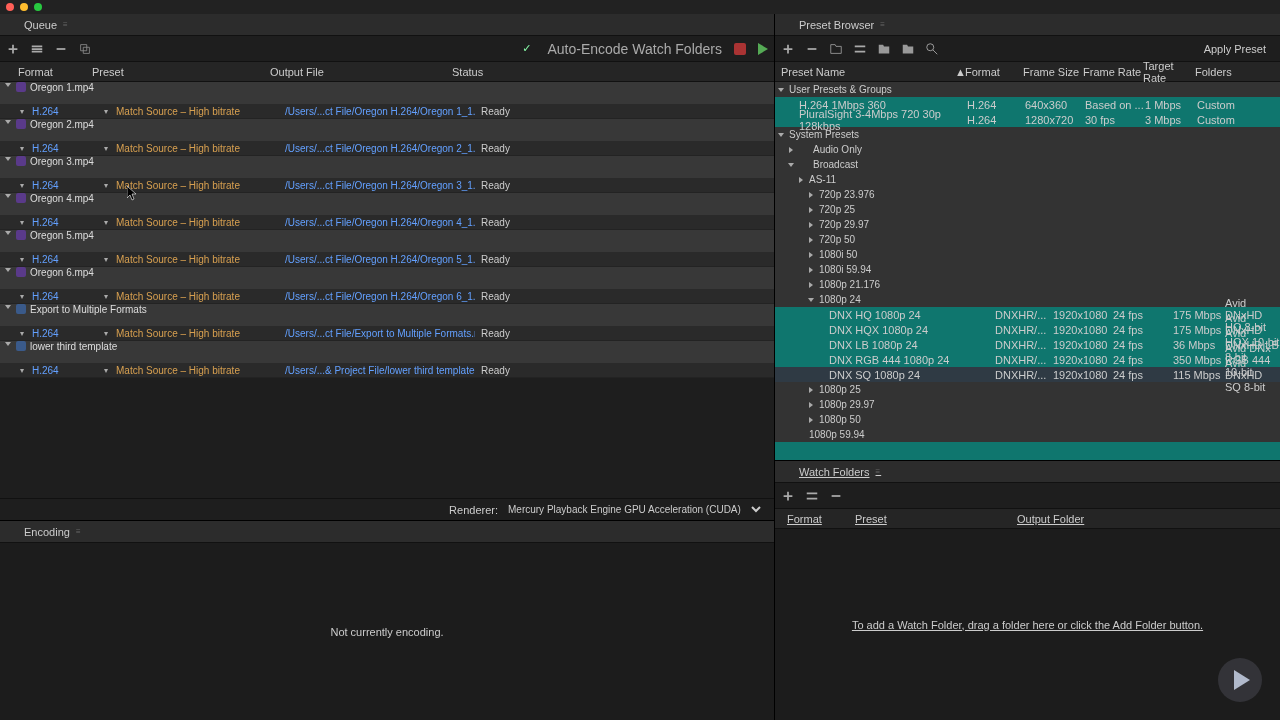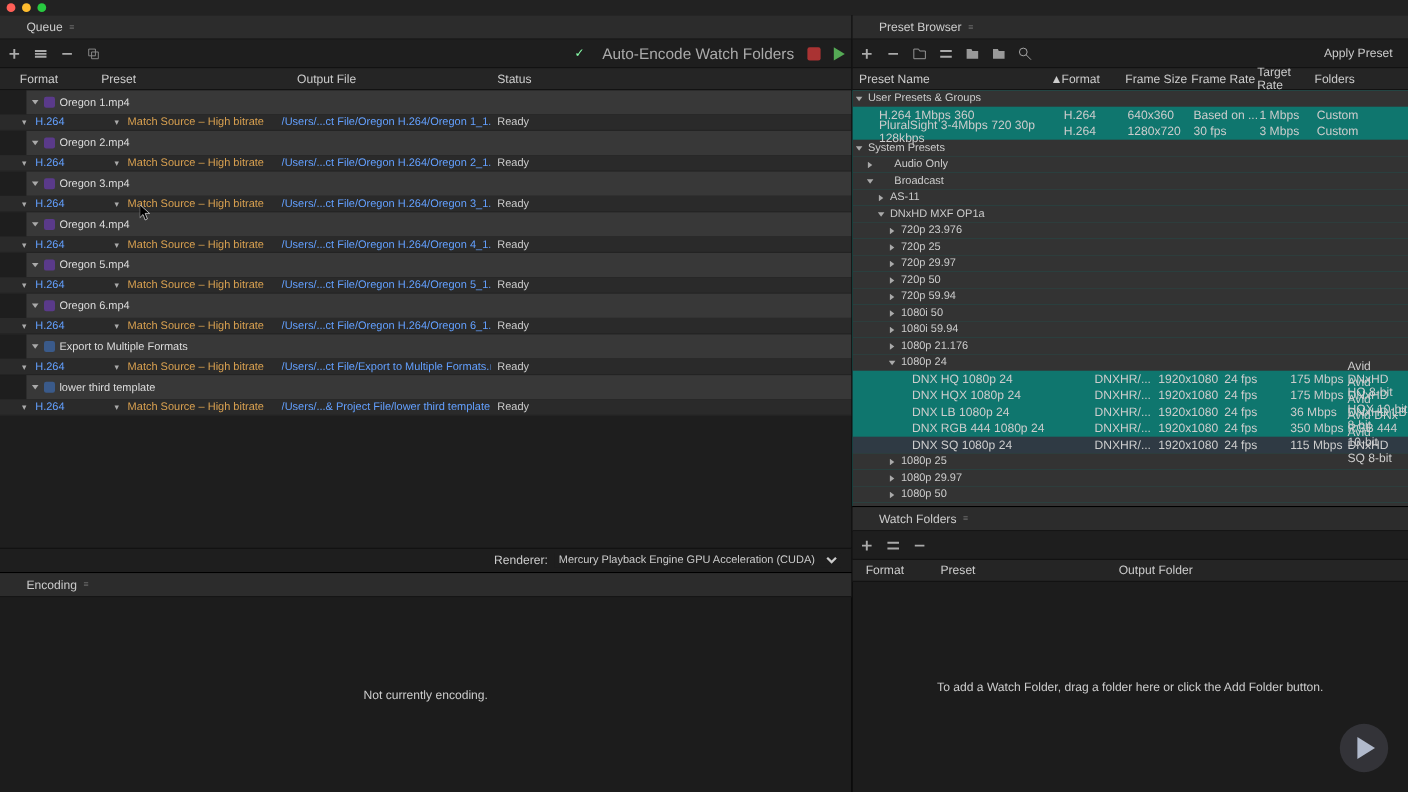--- a/index.html
+++ b/index.html
@@ -23,30 +23,30 @@
 .auto-txt { color:#aaa; font-size:14px; }
 .stop-btn { width:12px; height:12px; background:#a33; border-radius:2px; }
 .play-icon { border-left:10px solid #5a5; border-top:6px solid transparent; border-bottom:6px solid transparent; }
 .apply-btn { margin-left:auto; color:#ccc; font-size:11px; padding:2px 8px; }
 .columns { display:flex; height:20px; align-items:center; background:#252525; border-bottom:1px solid #111; font-size:10px; color:#aaa; }
 .queue-cols .c1{width:92px;padding-left:18px}
 .queue-cols .c2{width:178px}
 .queue-cols .c3{width:182px}
 .queue-cols .c4{flex:1}
 .rows { flex:1; overflow:hidden; background:#1e1e1e; }
-.grp { display:flex; align-items:center; height:22px; background:#383838; padding-left:6px; gap:4px;margin-left:24px; }
+.grp { display:flex; align-items:flex-start; height:22px; background:#383838; padding-left:6px; gap:4px; }
 .arrow { display:inline-block; width:0; height:0; border-left:4px solid #aaa; border-top:3px solid transparent; border-bottom:3px solid transparent; margin-right:2px; transform:rotate(90deg); }
 .arrow.r { transform:none; }
 .badge { width:10px; height:10px; background:#5a3a8a; border-radius:2px; }
 .badge.p { background:#3a5a8a; }
 .grp-name { color:#ddd; font-size:10px; }
 .row { display:flex; align-items:center; height:15px; padding-left:20px; background:#2a2a2a; border-bottom:1px solid #232323; }
 .row .fmt { width:72px; color:#63a0ff; font-size:10px; }
 .row .dd { width:12px; color:#aaa; font-size:8px; }
-.row .preset { width:140px; color:#d8a050; font-size:10px; }
+.row .preset { width:169px; color:#d8a050; font-size:10px; }
 .row .out { width:190px; color:#63a0ff; font-size:10px; white-space:nowrap; overflow:hidden; }
 .row .stat { color:#ccc; font-size:10px; padding-left:6px; }
 .renderer-bar { display:flex; align-items:center; justify-content:flex-end; height:22px; background:#1e1e1e; border-top:1px solid #111; padding-right:10px; gap:6px; }
 .renderer-bar select { background:#1e1e1e; border:none; color:#ccc; font-size:10px; width:260px; }
 .encoding-panel { height:200px; display:flex; flex-direction:column; border-top:1px solid #000; }
 .enc-body { flex:1; display:flex; align-items:center; justify-content:center; color:#888; }
 .preset-cols { font-size:10px; color:#aaa; }
 .preset-cols .pc1{width:180px;padding-left:6px}
 .preset-cols .arrow-up{ width:10px; text-align:center; }
 .preset-cols .pc2{width:58px}
@@ -65,21 +65,21 @@
 .p-row.d5{padding-left:54px}
 .p-row .n{width:168px}
 .p-row.d5 .n{width:166px}
 .p-row .f{width:58px}
 .p-row .s{width:60px}
 .p-row .r{width:60px}
 .p-row .t{width:52px}
 .p-row .c{flex:1}
 .p-row.sel{ background:#2f3a44; }
 .mini-icon { width:10px; height:10px; display:inline-block; }
-.watch-panel { height:260px; border-top:1px solid #000; display:flex; flex-direction:column; }
+.watch-panel { height:260px; border-top:1px solid #000; display:flex; flex-direction:column;text-decoration:underline; }
 .watch-cols .w1{width:80px;padding-left:12px}.watch-cols .w2{width:160px}.watch-cols .w3{flex:1;padding-left:2px}
 .watch-body { flex:1; display:flex; align-items:center; justify-content:center; color:#999; font-size:10px; }
 .big-play { position:absolute; right:18px; bottom:18px; width:44px; height:44px; border-radius:50%; background:rgba(80,80,90,.45); display:flex; align-items:center; justify-content:center; }
 .big-play .tri { width:0;height:0;border-left:16px solid rgba(200,210,230,.85);border-top:10px solid transparent;border-bottom:10px solid transparent;margin-left:4px; }
 .cursor { position:absolute; left:127px; top:186px; width:11px; height:16px; pointer-events:none; }
 .cursor svg{width:11px;height:16px;}
 </style>
 </head>
 <body>
 
@@ -340,43 +340,35 @@
           </div>
           <div class="p-grp d1">
             <span class="arrow "></span>
             <span class="mini-icon"></span>
             <span class="lbl">Broadcast</span>
           </div>
           <div class="p-grp d2">
             <span class="arrow r"></span>
             <span class="lbl">AS-11</span>
           </div>
-          <div class="p-grp d2">
-            <span class="arrow "></span>
-            <span class="lbl">DNxHD MXF OP1a</span>
-          </div>
           <div class="p-grp d3">
             <span class="arrow r"></span>
             <span class="lbl">720p 23.976</span>
           </div>
           <div class="p-grp d3">
             <span class="arrow r"></span>
             <span class="lbl">720p 25</span>
           </div>
           <div class="p-grp d3">
             <span class="arrow r"></span>
             <span class="lbl">720p 29.97</span>
           </div>
           <div class="p-grp d3">
             <span class="arrow r"></span>
             <span class="lbl">720p 50</span>
-          </div>
-          <div class="p-grp d3">
-            <span class="arrow r"></span>
-            <span class="lbl">720p 59.94</span>
           </div>
           <div class="p-grp d3">
             <span class="arrow r"></span>
             <span class="lbl">1080i 50</span>
           </div>
           <div class="p-grp d3">
             <span class="arrow r"></span>
             <span class="lbl">1080i 59.94</span>
           </div>
           <div class="p-grp d3">

